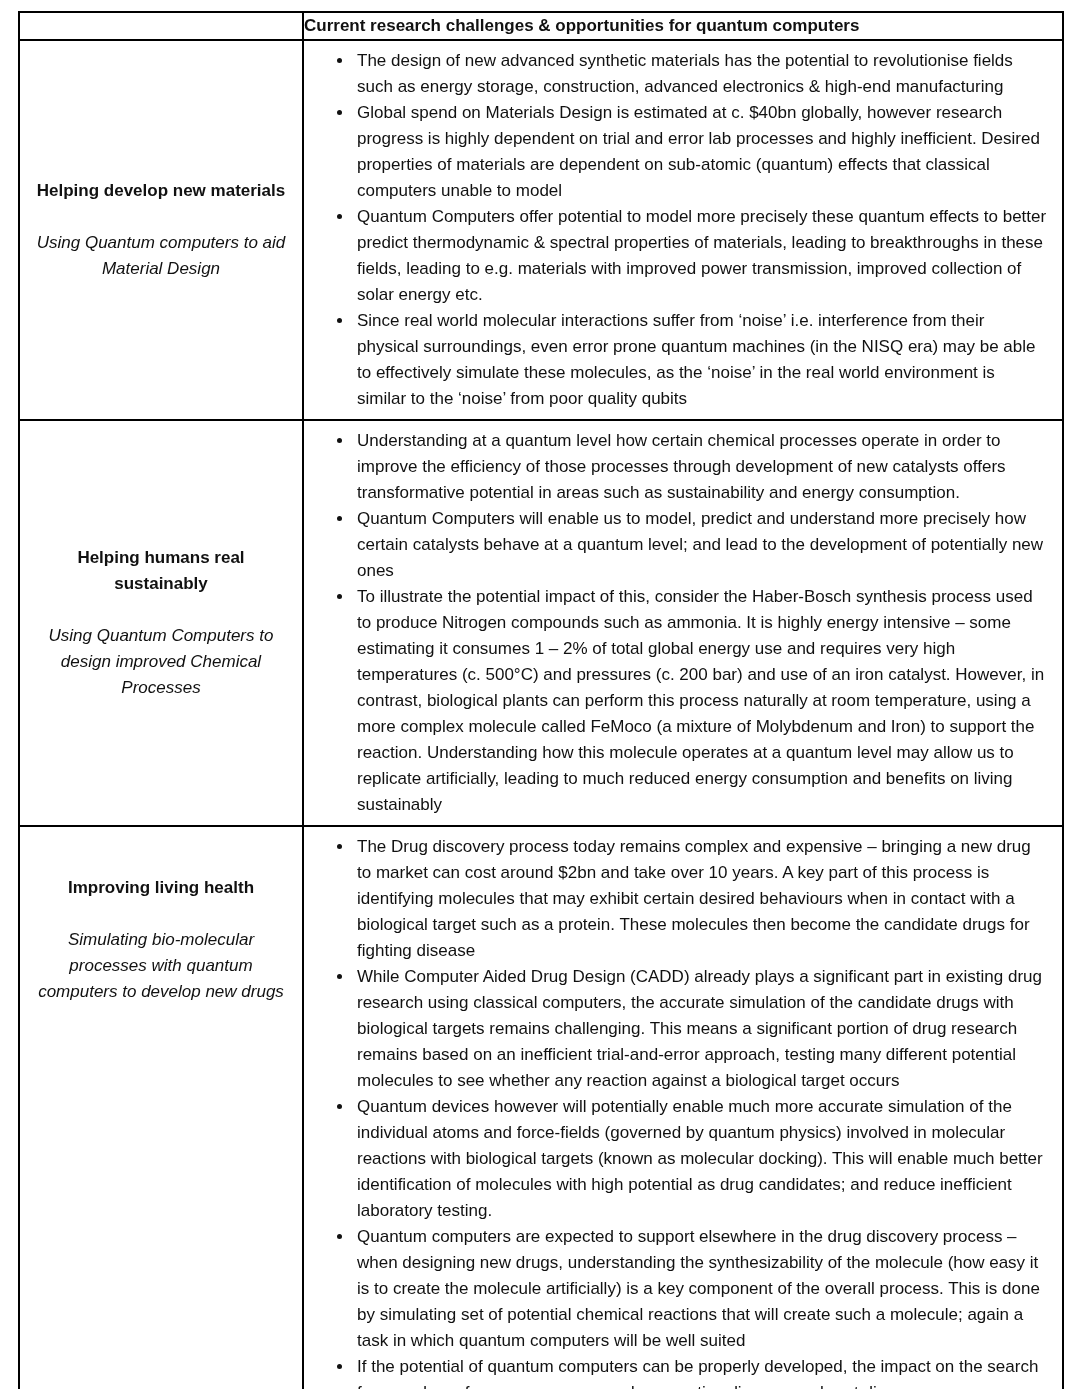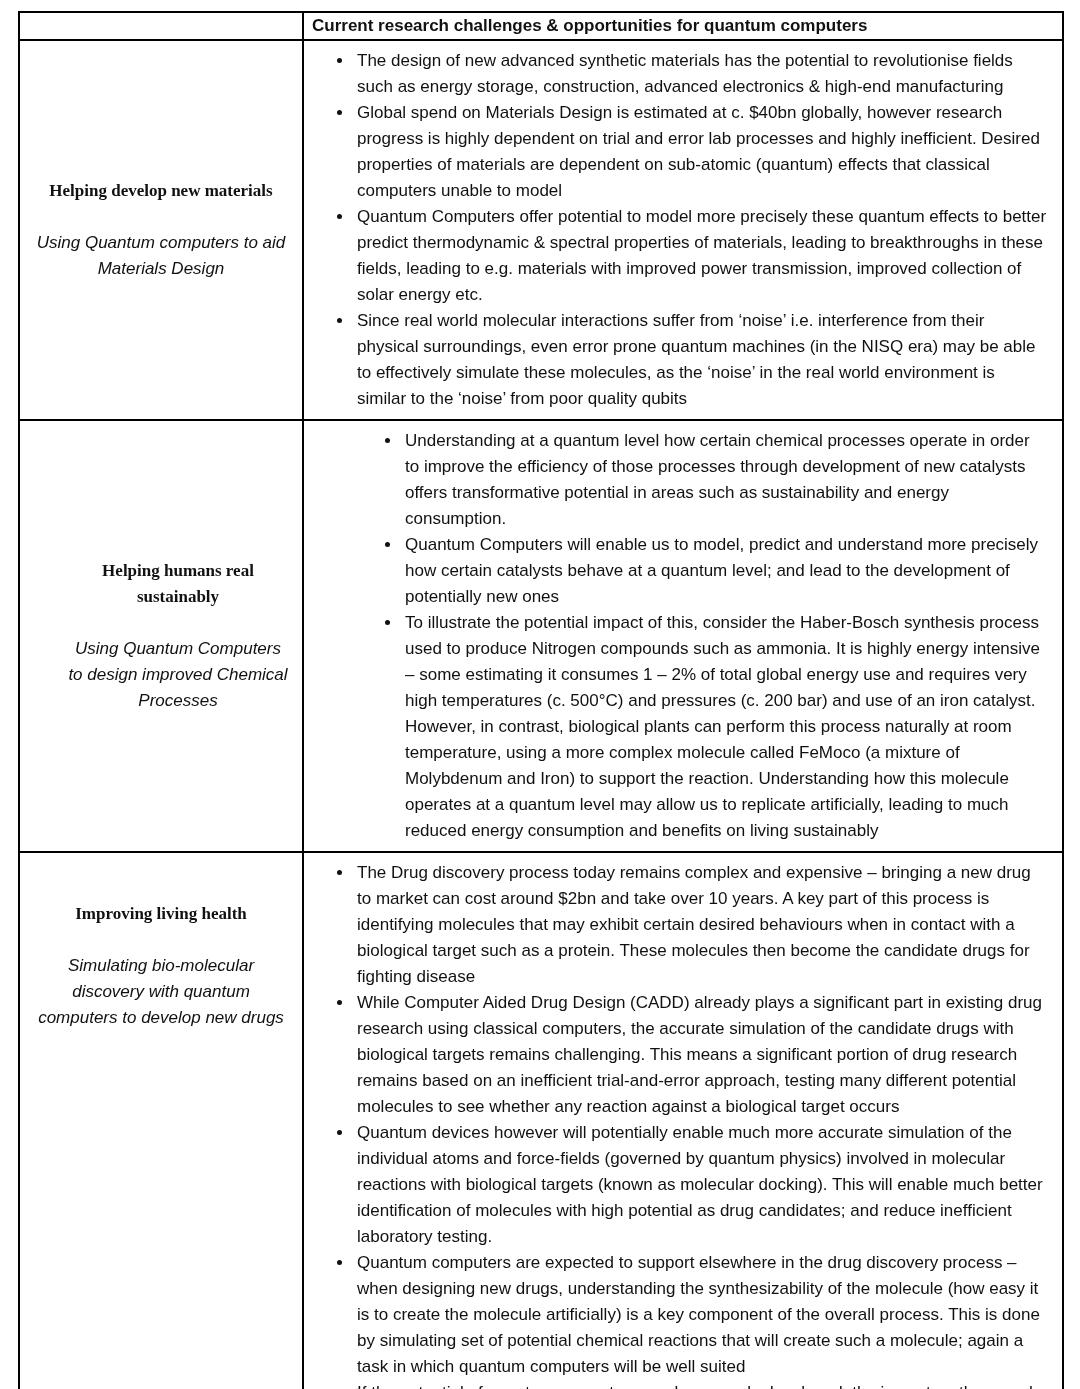--- a/index.html
+++ b/index.html
@@ -28,40 +28,39 @@
   }
   .col-left  { width: 284px; }
   .col-right { width: 760px; }
 
   
   tr.header-row td { height: 26px; }
   td.header-cell {
     font-weight: 700;
     font-size: 17px;
     line-height: 24px;
-    padding: 1px 6px 1px 8px;
+    padding: 1px 6px 1px 0;
     vertical-align: middle;
   }
 
   
   td.cell-label {
     text-align: center;
     vertical-align: middle;
     padding: 8px 14px;
     font-size: 17px;
     line-height: 26px;
   }
   td.cell-label.top-align {
     vertical-align: top;
     padding-top: 48px;
   }
   .label-title {
     font-weight: 700;
     margin: 0 0 26px 0;
-    font-family: Liberation Serif, serif;
   }
   .label-sub {
     font-style: italic;
     margin: 0;
   }
 
   
   td.cell-bullets {
     vertical-align: top;
   }
@@ -72,38 +71,38 @@
     font-size: 17px;
     line-height: 26px;
   }
   td.cell-bullets li {
     margin: 0;
     padding-left: 3px;
   }
 
   
   tr.row-materials    td { height: 371px; }
-  tr.row-sustainably  td { height: 396px; padding-left: 48px; }
+  tr.row-sustainably  td { height: 396px; }
   tr.row-health       td { height: 569px; }
 </style>
 </head>
 <body>
 
 <div class="page">
   <table class="doc-table">
     <tbody>
         <tr class="header-row">
       <td class="col-left"></td>
       <td class="col-right header-cell">Current research challenges &amp; opportunities for quantum computers</td>
     </tr>
 
     <tr class="row-materials">
       <td class="col-left cell-label">
         <p class="label-title">Helping develop new materials</p>
-        <p class="label-sub">Using Quantum computers to aid Materials Design</p>
+        <p class="label-sub">Using Quantum computers to aid Material Design</p>
       </td>
       <td class="col-right cell-bullets">
         <ul>
           <li>The design of new advanced synthetic materials has the potential to revolutionise fields such as energy storage, construction, advanced electronics &amp; high-end manufacturing</li>
           <li>Global spend on Materials Design is estimated at c. $40bn globally, however research progress is highly dependent on trial and error lab processes and highly inefficient. Desired properties of materials are dependent on sub-atomic (quantum) effects that classical computers unable to model</li>
           <li>Quantum Computers offer potential to model more precisely these quantum effects to better predict thermodynamic &amp; spectral properties of materials, leading to breakthroughs in these fields, leading to e.g. materials with improved power transmission, improved collection of solar energy etc.</li>
           <li>Since real world molecular interactions suffer from ‘noise’ i.e. interference from their physical surroundings, even error prone quantum machines (in the NISQ era) may be able to effectively simulate these molecules, as the ‘noise’ in  the real world environment is similar to the ‘noise’ from poor quality qubits</li>
         </ul>
       </td>
     </tr>
@@ -118,21 +117,21 @@
           <li>Understanding at a quantum level how certain chemical processes operate in order to improve the efficiency of those processes through development of new catalysts offers transformative potential in areas such as sustainability and energy consumption.</li>
           <li>Quantum Computers will enable us to model, predict and understand more precisely how certain catalysts behave at a quantum level; and lead to the development of potentially new ones</li>
           <li>To illustrate the potential impact of this, consider the Haber-Bosch synthesis process used to produce Nitrogen compounds such as ammonia. It is highly energy intensive – some estimating it consumes 1 – 2% of total global energy use and requires very high temperatures (c. 500°C) and pressures (c. 200 bar) and use of an iron catalyst. However, in contrast, biological plants can perform this process naturally at room temperature, using a more complex molecule called FeMoco (a mixture of Molybdenum and Iron) to support the reaction. Understanding how this molecule operates at a quantum level may allow us to replicate artificially, leading to much reduced energy consumption and benefits on living sustainably</li>
         </ul>
       </td>
     </tr>
 
     <tr class="row-health">
       <td class="col-left cell-label top-align">
         <p class="label-title">Improving living health</p>
-        <p class="label-sub">Simulating bio-molecular discovery with quantum computers to develop new drugs</p>
+        <p class="label-sub">Simulating bio-molecular processes with quantum computers to develop new drugs</p>
       </td>
       <td class="col-right cell-bullets">
         <ul>
           <li>The Drug discovery process today remains complex and expensive – bringing a new drug to market can cost around $2bn and take over 10 years. A key part of this process is identifying molecules that may exhibit certain desired behaviours when in contact with a biological target such as a protein. These molecules then become the candidate drugs for fighting disease</li>
           <li>While Computer Aided Drug Design (CADD) already plays a significant part in existing drug research using classical computers, the accurate simulation of the candidate drugs with biological targets remains challenging. This means a significant portion of drug research remains based on an inefficient trial-and-error approach,  testing many different potential molecules to see whether any reaction against a biological target occurs</li>
           <li>Quantum devices however will potentially enable much more accurate simulation of the individual atoms and force-fields (governed by quantum physics) involved in molecular reactions with biological targets (known as molecular docking). This will enable much better identification of molecules with high potential as drug candidates; and reduce inefficient laboratory testing.</li>
           <li>Quantum computers are expected to support elsewhere in the drug discovery process – when designing new drugs, understanding the synthesizability of the molecule (how easy it is to create the molecule artificially) is a key component of the overall process. This is done by simulating set of potential chemical reactions that will create such a molecule; again a task in which quantum computers will be well suited</li>
           <li>If the potential of quantum computers can be properly developed, the impact on the search for new drugs for e.g. cancer, neurodegenerative diseases or heart disease</li>
         </ul>
       </td>

